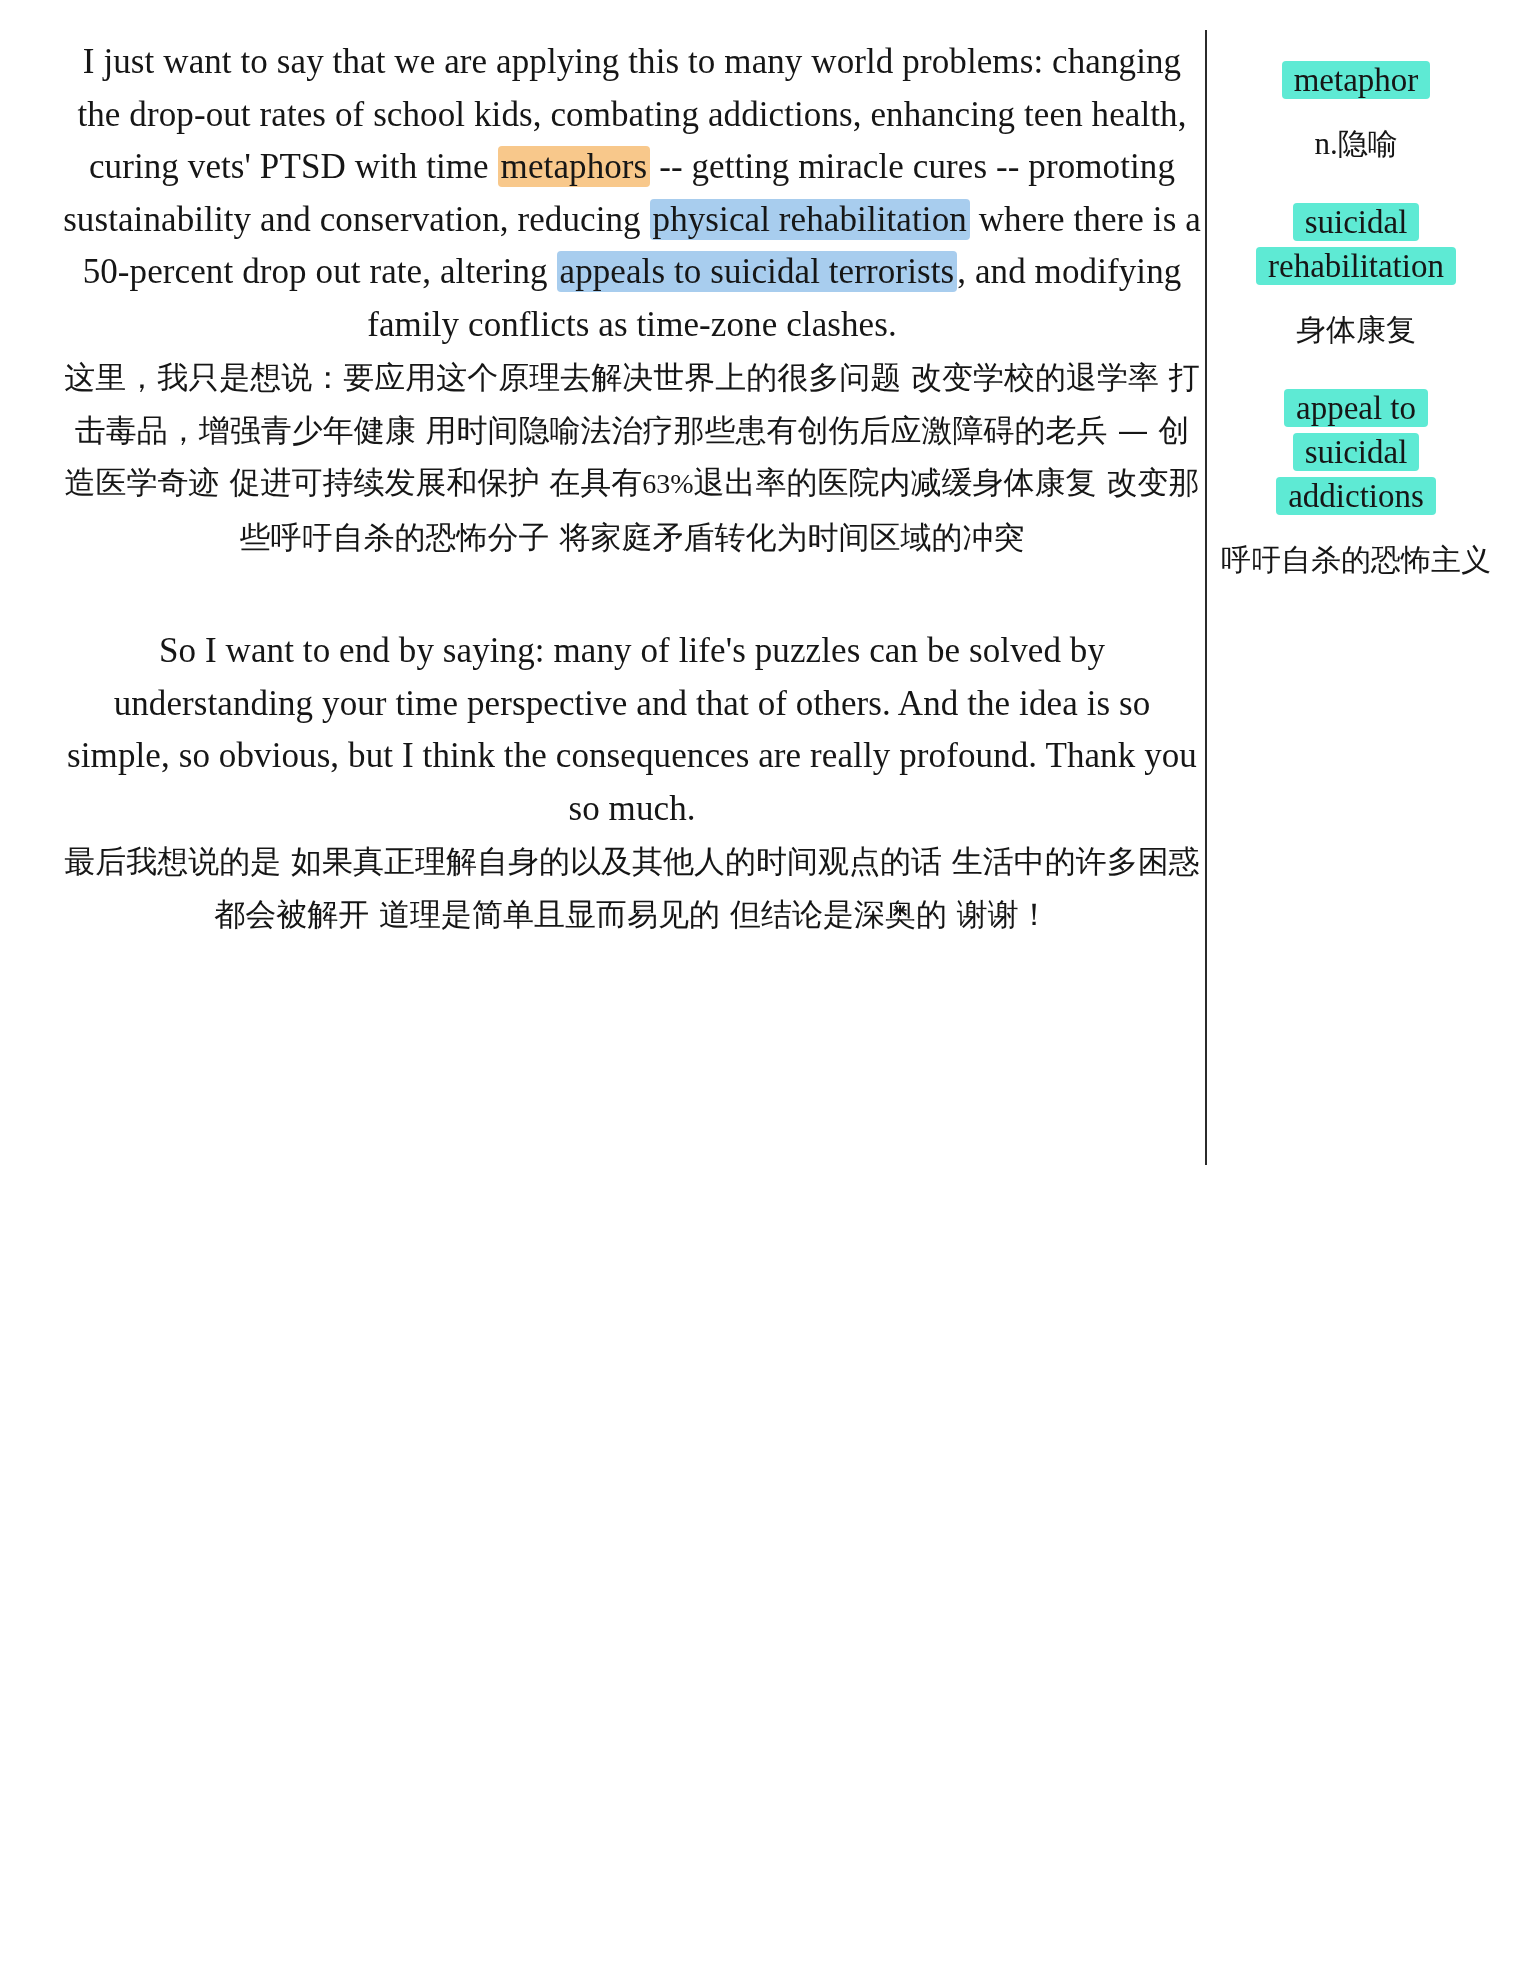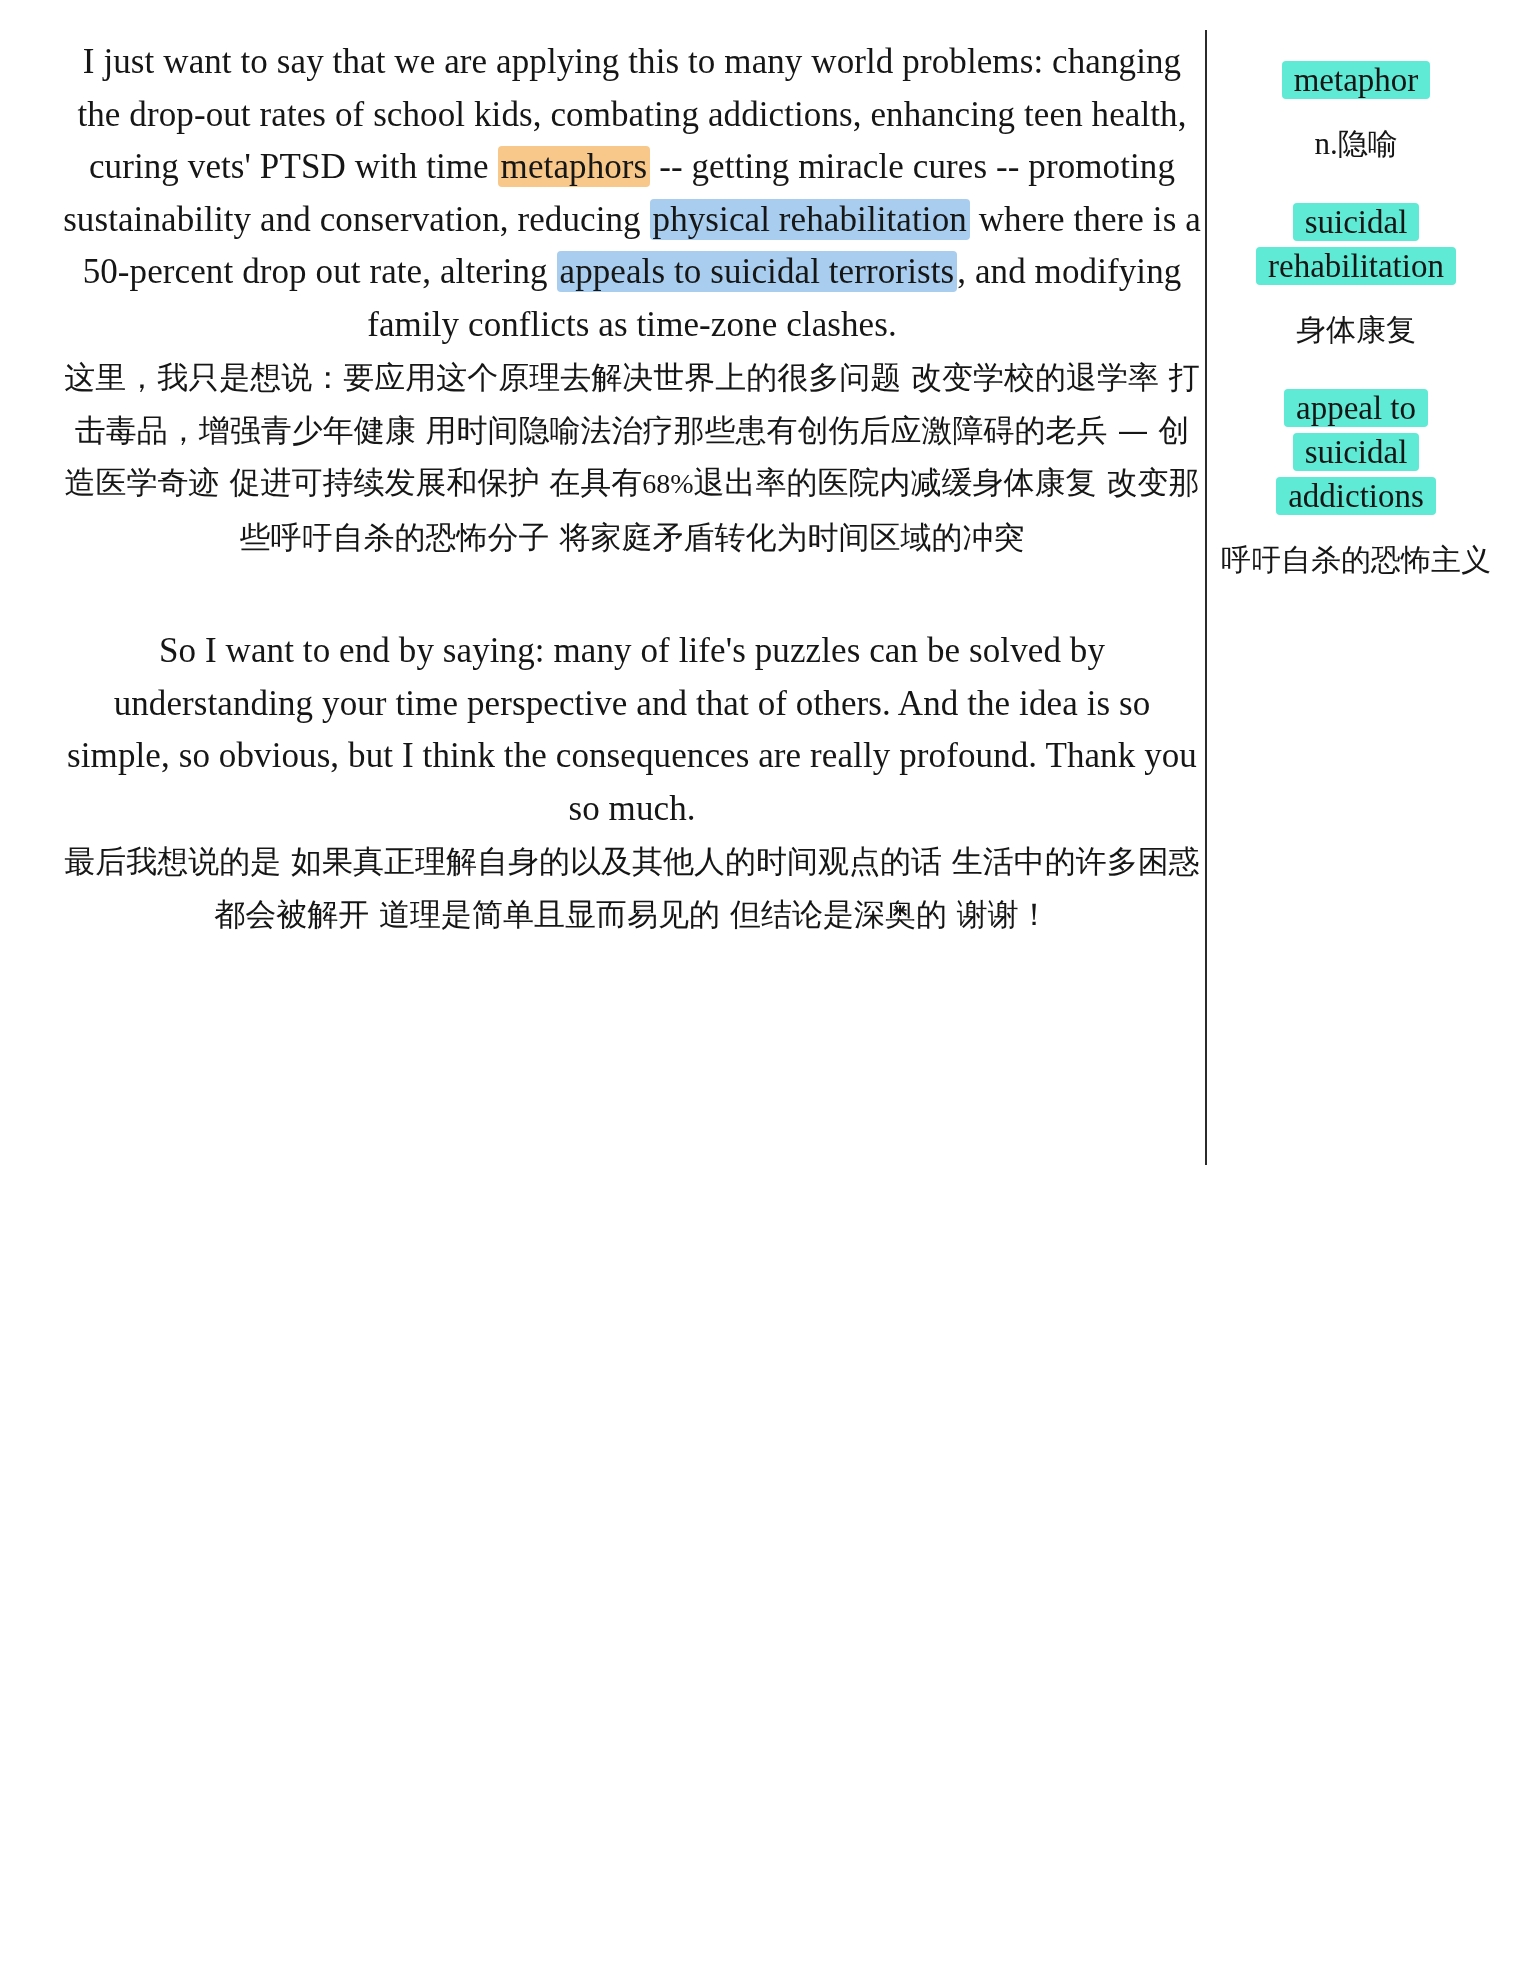--- a/index.html
+++ b/index.html
@@ -113,21 +113,21 @@
 </style>
 </head>
 <body>
 
 <div class="page">
 
   <div class="main-col">
 
     <div class="para">
       <div class="en"><span>I just want to say that we are applying this to many world problems: changing the drop-out rates of school kids, combating addictions, enhancing teen health, curing vets' PTSD with time </span><span class="hl-orange">metaphors</span><span> -- getting miracle cures -- promoting sustainability and conservation, reducing </span><span class="hl-blue">physical rehabilitation</span><span> where there is a 50-percent drop out rate, altering </span><span class="hl-blue">appeals to suicidal terrorists</span><span>, and modifying family conflicts as time-zone clashes.</span></div>
-      <div class="zh"><span>这里，我只是想说：要应用这个原理去解决世界上的很多问题 改变学校的退学率 打击毒品，增强青少年健康 用时间隐喻法治疗那些患有创伤后应激障碍的老兵 — 创造医学奇迹 促进可持续发展和保护 在具有</span><span class="num">68%</span><span>退出率的医院内减缓身体康复 改变那些呼吁自杀的恐怖分子 将家庭矛盾转化为时间区域的冲突</span></div>
+      <div class="zh"><span>这里，我只是想说：要应用这个原理去解决世界上的很多问题 改变学校的退学率 打击毒品，增强青少年健康 用时间隐喻法治疗那些患有创伤后应激障碍的老兵 — 创造医学奇迹 促进可持续发展和保护 在具有</span><span class="num">63%</span><span>退出率的医院内减缓身体康复 改变那些呼吁自杀的恐怖分子 将家庭矛盾转化为时间区域的冲突</span></div>
     </div>
 
     <div class="gap"></div>
 
     <div class="para">
       <div class="en">So I want to end by saying: many of life's puzzles can be solved by understanding your time perspective and that of others. And the idea is so simple, so obvious, but I think the consequences are really profound. Thank you so much.</div>
       <div class="zh">最后我想说的是 如果真正理解自身的以及其他人的时间观点的话 生活中的许多困惑都会被解开 道理是简单且显而易见的 但结论是深奥的 谢谢！</div>
     </div>
 
   </div>

